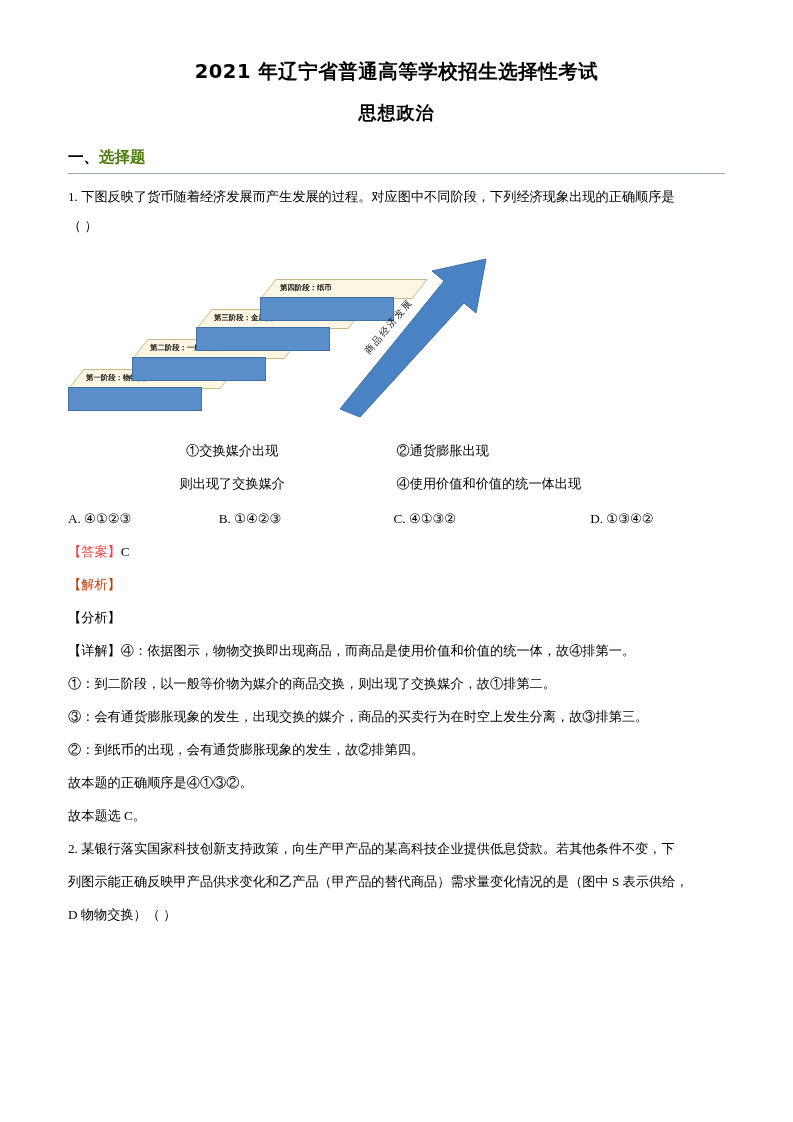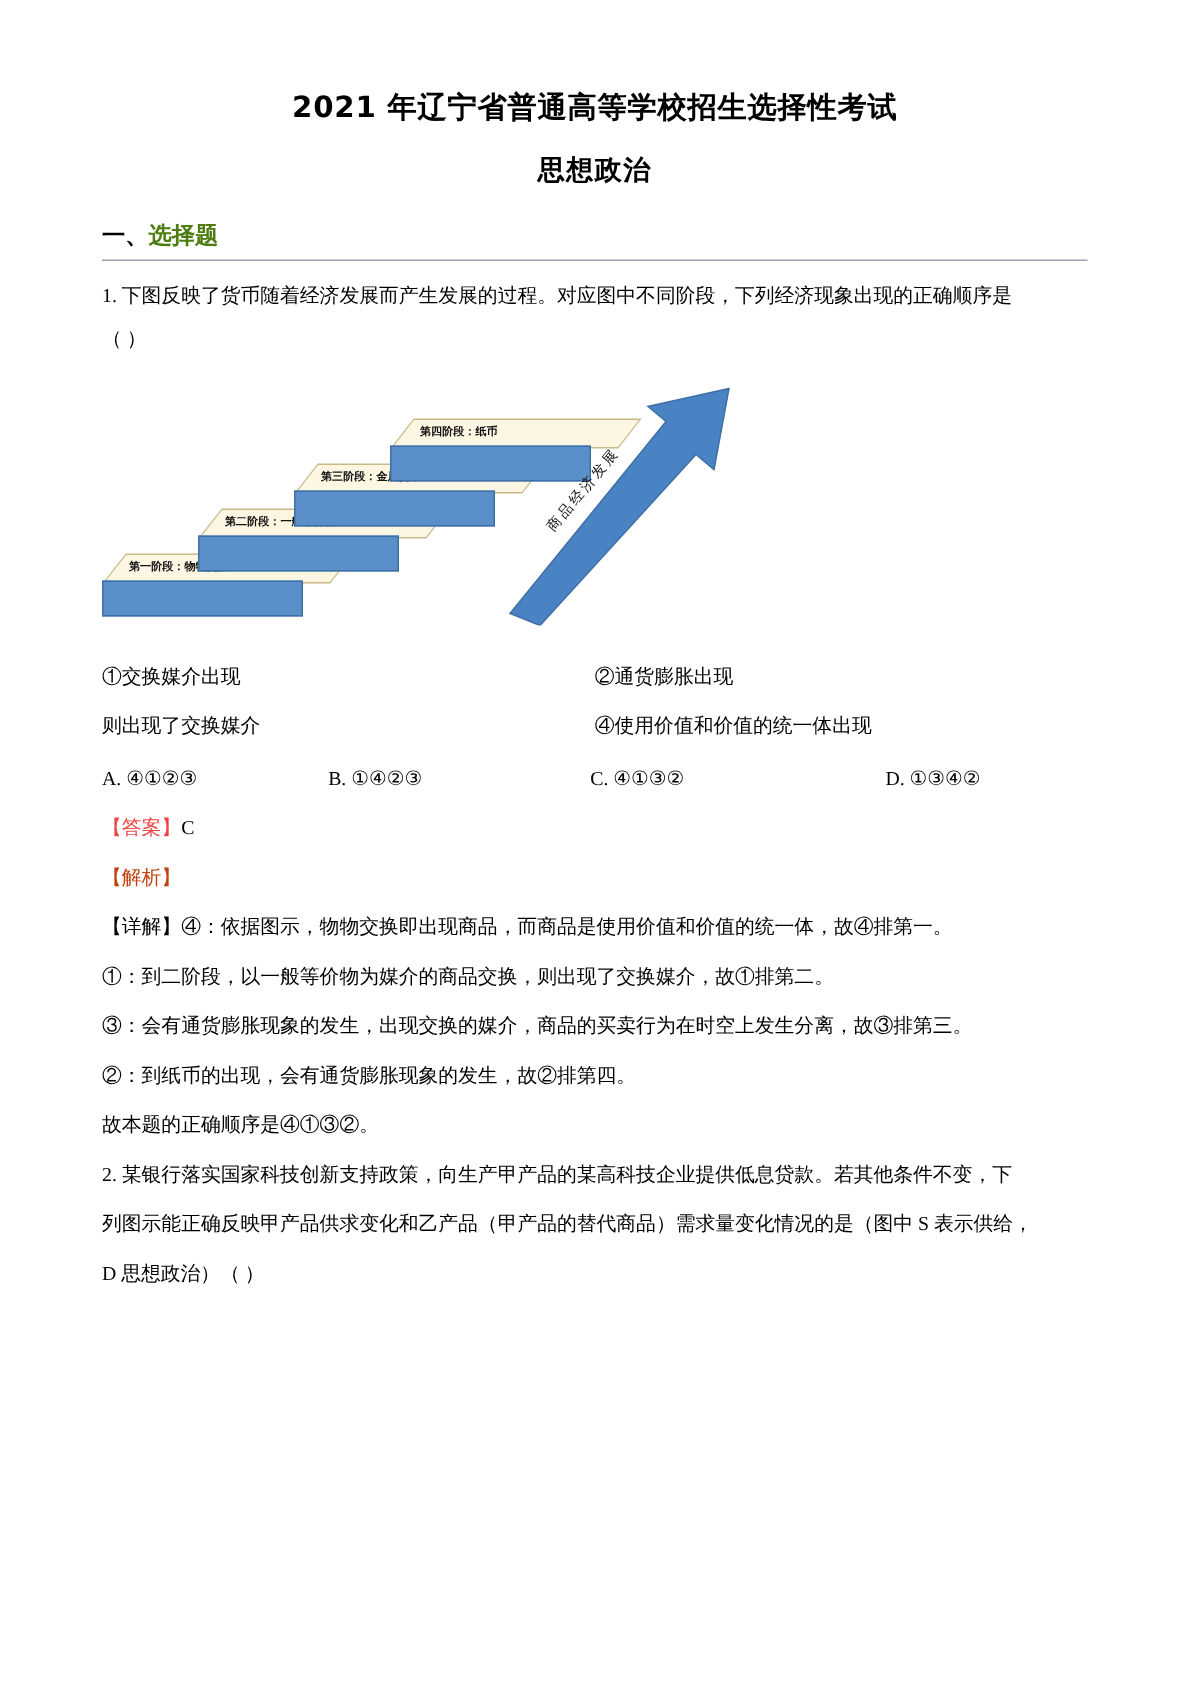--- a/index.html
+++ b/index.html
@@ -115,21 +115,21 @@
     color: #111;
     white-space: nowrap;
   }
   
   .opt-row {
     display: flex;
     font-size: 13.2px;
     line-height: 27px;
     margin-top: 6px;
   }
-  .opt-row .c1 { width: 50%; }
+  .opt-row .c1 { width: 50%; text-align: center; }
   .opt-row .c2 { width: 50%; }
   .choices {
     display: flex;
     font-size: 13.2px;
     line-height: 27px;
     margin-top: 8px;
   }
   .choices > div {
     width: 25%;
   }
@@ -194,24 +194,26 @@
     <div>A. ④①②③</div>
     <div>B. ①④②③</div>
     <div>C. ④①③②</div>
     <div>D. ①③④②</div>
   </div>
 
   <p class="body tight">
     <span class="ans-label">【答案】</span><span>C</span>
   </p>
   <p class="body tight blue-text">【解析】</p>
+  <p class="body tight">【分析】</p>
 
   <p class="body tight">【详解】④：依据图示，物物交换即出现商品，而商品是使用价值和价值的统一体，故④排第一。</p>
   <p class="body tight">①：到二阶段，以一般等价物为媒介的商品交换，则出现了交换媒介，故①排第二。</p>
   <p class="body tight">③：会有通货膨胀现象的发生，出现交换的媒介，商品的买卖行为在时空上发生分离，故③排第三。</p>
   <p class="body tight">②：到纸币的出现，会有通货膨胀现象的发生，故②排第四。</p>
   <p class="body tight">故本题的正确顺序是④①③②。</p>
+  <p class="body tight">故本题选 C。</p>
 
   <p class="body tight">2. 某银行落实国家科技创新支持政策，向生产甲产品的某高科技企业提供低息贷款。若其他条件不变，下</p>
   <p class="body tight">列图示能正确反映甲产品供求变化和乙产品（甲产品的替代商品）需求量变化情况的是（图中 S 表示供给，</p>
-  <p class="body tight">D 思想政治）（      ）</p>
+  <p class="body tight">D 物物交换）（      ）</p>
 
 </div>
 
 </body></html>

